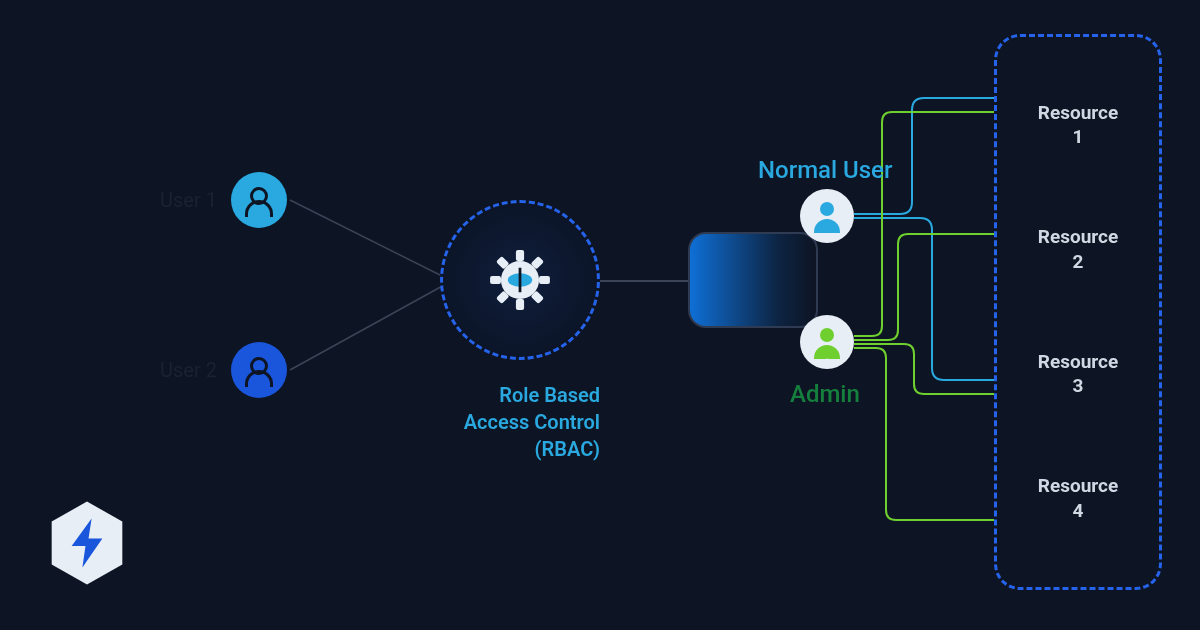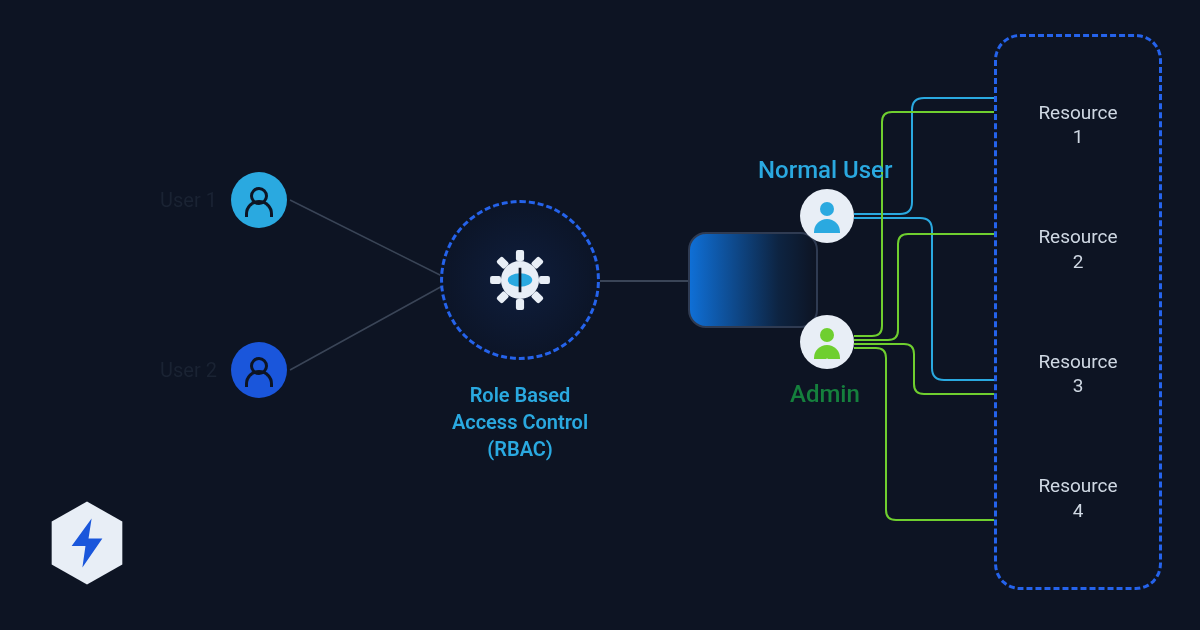--- a/index.html
+++ b/index.html
@@ -64,21 +64,21 @@
   }
   .gear {
     position: relative;
     width: 68px; height: 68px;
   }
   .gear svg { width: 100%; height: 100%; }
   .rbac-label {
     position: absolute;
     left: 440px; top: 382px;
     width: 160px;
-    text-align: center;
+    text-align: right;
     color: #2aa9e0;
     font-size: 20px;
     font-weight: 600;
     line-height: 1.35;
   }
 
   
   .role-box {
     position: absolute;
     left: 688px; top: 232px;
@@ -133,20 +133,21 @@
     border-radius: 26px;
     display: flex; flex-direction: column;
     justify-content: space-around;
     padding: 26px 0;
   }
   .resource-item {
     color: #cfd8e3;
     font-size: 19px;
     text-align: center;
     line-height: 1.3;
+    font-weight: bold;
   }
 
   
   .logo {
     position: absolute;
     left: 48px; bottom: 44px;
     width: 78px; height: 86px;
   }
   .logo svg { width:100%; height:100%; }
 

